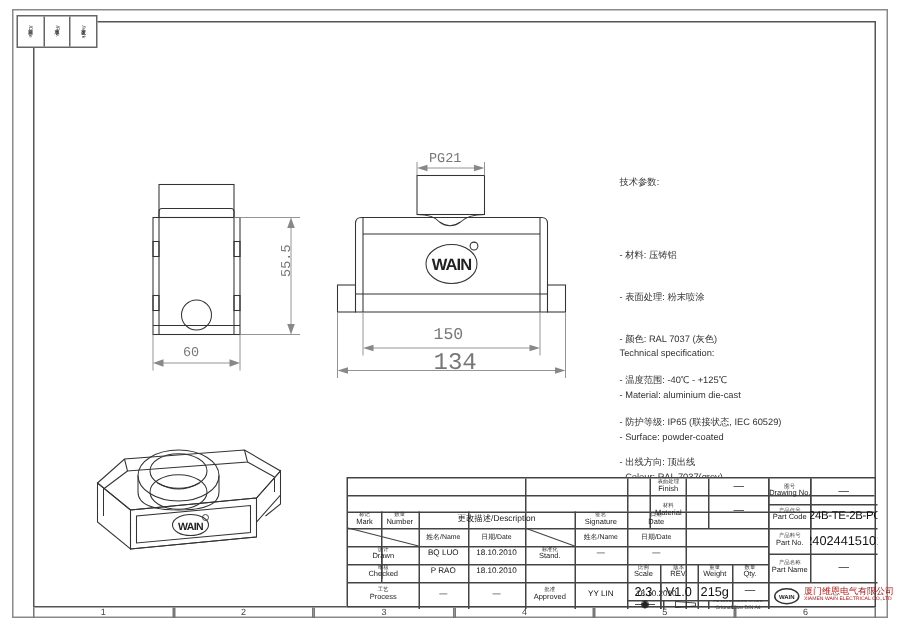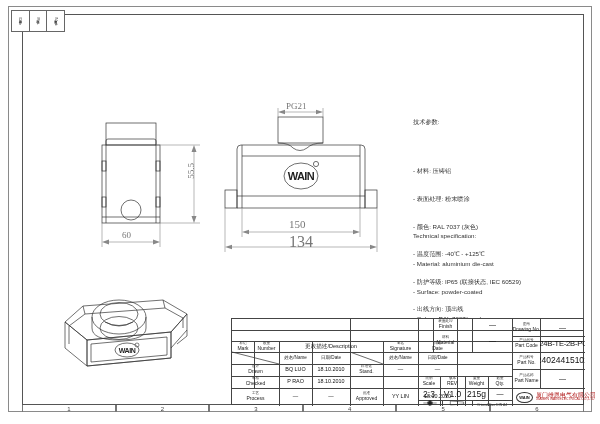--- a/index.html
+++ b/index.html
@@ -64,21 +64,21 @@
     color: #333;
     white-space: nowrap;
     letter-spacing: 0px;
   }
   
   .view { position: absolute; }
   .dimtext {
     position: absolute;
     font-size: 9px;
     color: #777;
-    font-family: Liberation Serif, serif;
+    font-family: Liberation Mono, monospace;
   }
   
   .spec-block {
     position: absolute;
     font-size: 6.2px;
     line-height: 9.2px;
     color: #333;
     white-space: pre;
   }
   .spec-block .hd { display: block; }

